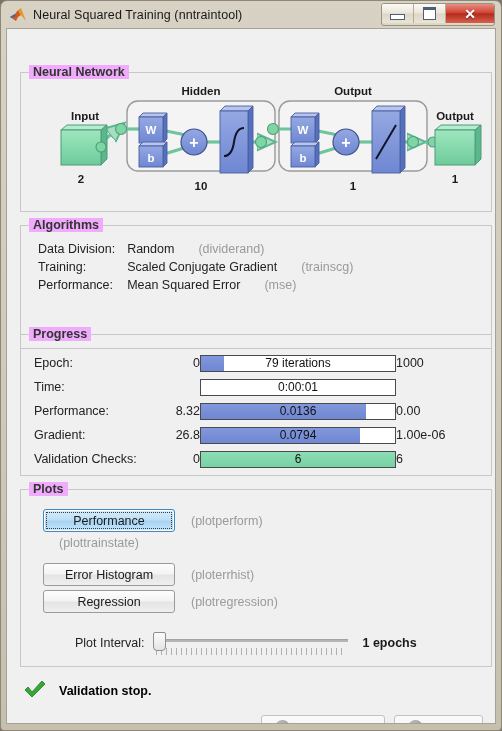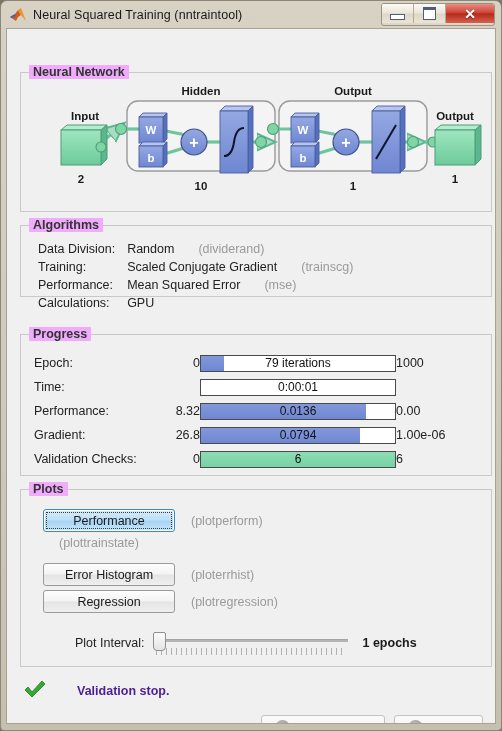--- a/index.html
+++ b/index.html
@@ -113,21 +113,21 @@
     font-size: 12.5px;
     font-weight: bold;
     color: #333;
   }
 
   
   #grp-network { left: 13px; top: 43px; width: 472px; height: 140px; }
   #diagram { position: absolute; left: 0; top: 0; width: 470px; height: 138px; }
 
   
-  #grp-algorithms { left: 13px; top: 196px; width: 472px; height: 72px; }
+  #grp-algorithms { left: 13px; top: 196px; width: 472px; height: 124px; }
   #algo-table {
     position: absolute;
     left: 17px; top: 14px;
     font-size: 12.5px;
     color: #222;
     border-collapse: collapse;
   }
   #algo-table td { padding: 2px 0; vertical-align: baseline; }
   #algo-table td.k { padding-right: 12px; white-space: nowrap; }
   #algo-table td.v { white-space: nowrap; }
@@ -256,22 +256,22 @@
   
   #status-row {
     position: absolute;
     left: 16px; top: 650px;
     display: flex;
     align-items: center;
   }
   #status-text {
     font-size: 12.5px;
     font-weight: bold;
-    color: #4c1d95;
-    margin-left: 30px;
+    color: #000000;
+    margin-left: 12px;
   }
 
   
   #bottom-buttons {
     position: absolute;
     right: 12px; top: 686px;
     display: flex;
     gap: 9px;
   }
   .dlg-btn {
@@ -442,24 +442,20 @@
           <td class="v"><span>Random</span><span class="paren">(dividerand)</span></td>
         </tr>
         <tr>
           <td class="k">Training:</td>
           <td class="v"><span>Scaled Conjugate Gradient</span><span class="paren">(trainscg)</span></td>
         </tr>
         <tr>
           <td class="k">Performance:</td>
           <td class="v"><span>Mean Squared Error</span><span class="paren">(mse)</span></td>
         </tr>
-        <tr>
-          <td class="k">Calculations:</td>
-          <td class="v"><span>GPU</span><span class="paren"></span></td>
-        </tr>
       </tbody>
         </table>
     </div>
 
     <div class="group" id="grp-progress">
       <span class="legend">Progress</span>
       <table id="prog-table">
         <tbody>
             <tr>
           <td class="plabel">Epoch:</td>

